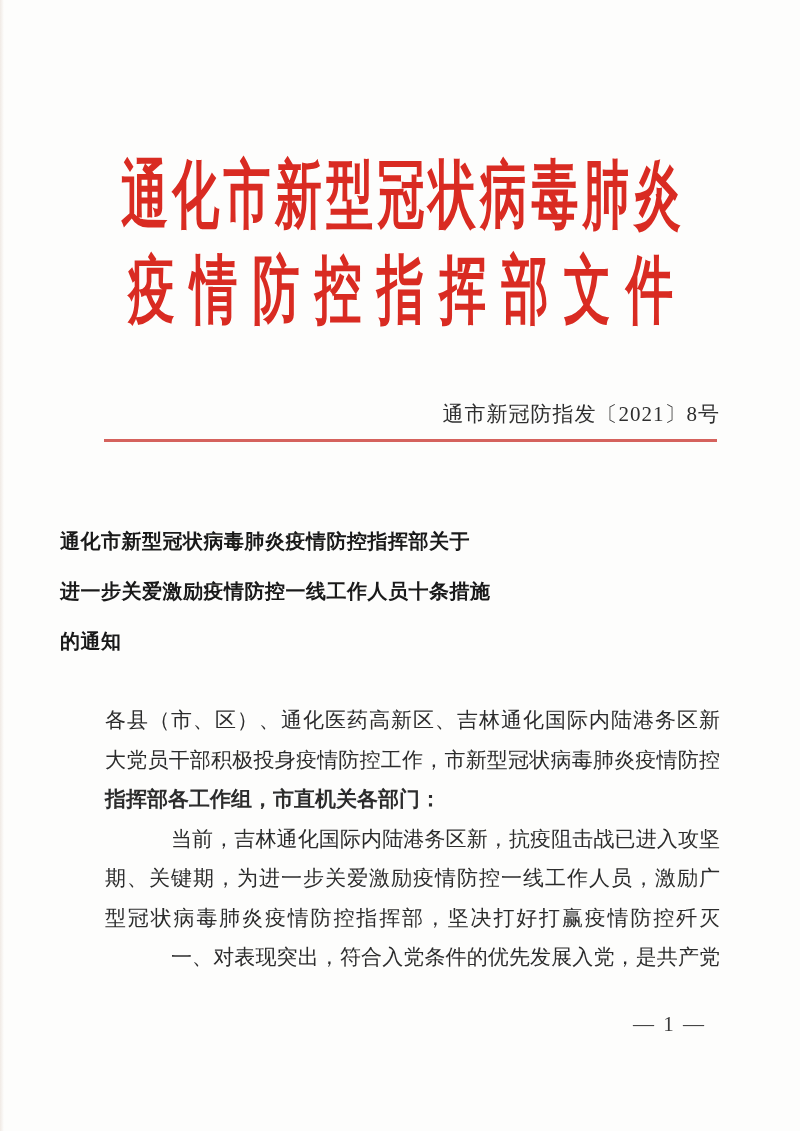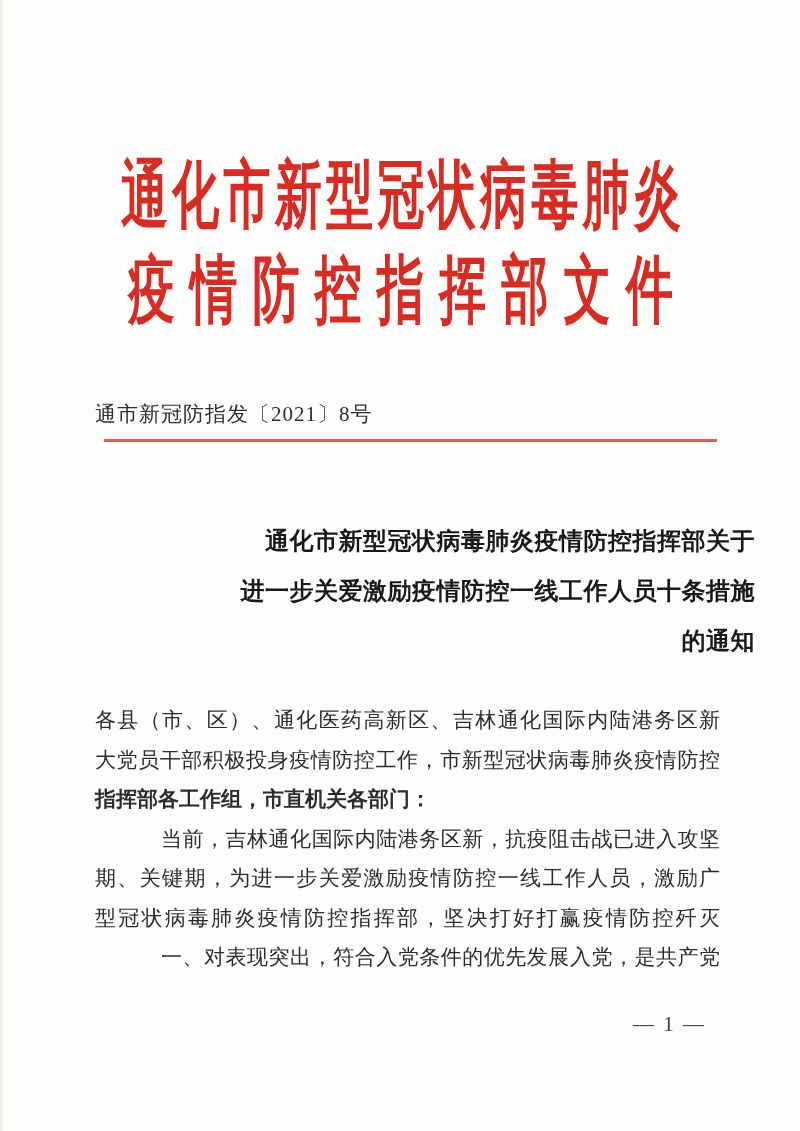--- a/index.html
+++ b/index.html
@@ -45,21 +45,21 @@
   }
   .lh-line1 { top: 155px; left: 121px; width: 560px; }
   .lh-line2 { top: 250px; left: 128px; width: 545px; }
 
   
   .doc-number {
     position: absolute;
     top: 400px;
     left: 95px;
     width: 625px;
-    text-align: left;
+    text-align: right;
     font-size: 21px;
     letter-spacing: 1px;
     color: #2e2e2e;
   }
 
   
   .red-rule {
     position: absolute;
     top: 439px;
     left: 104px;
@@ -67,41 +67,42 @@
     height: 3px;
     background: #d5625d;
   }
 
   
   .title {
     position: absolute;
     top: 516px;
     left: 60px;
     width: 695px;
-    text-align: right;
+    text-align: left;
     font-weight: bold;
     color: #191919;
-    font-size: 24px;
+    font-size: 20px;
     line-height: 50px;
     letter-spacing: 0.5px;
   }
 
   
   .doc-body {
     position: absolute;
     top: 701px;
     left: 95px;
     width: 625px;
     font-size: 21px;
     line-height: 39.5px;
     color: #2c2c2c;
   }
   .bline {
     text-align: justify;
     text-align-last: justify;
+    margin-left: 10px;
   }
   .bline.end {
     text-align-last: auto;
     font-weight: bold;
   }
   .bline.indent {
     text-indent: 66px;
   }
 
   

